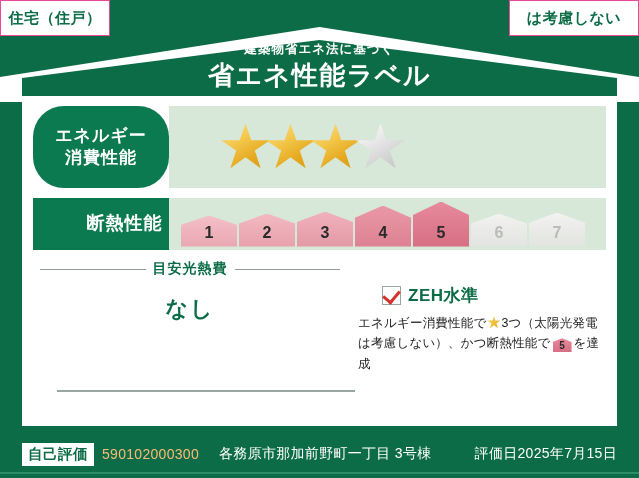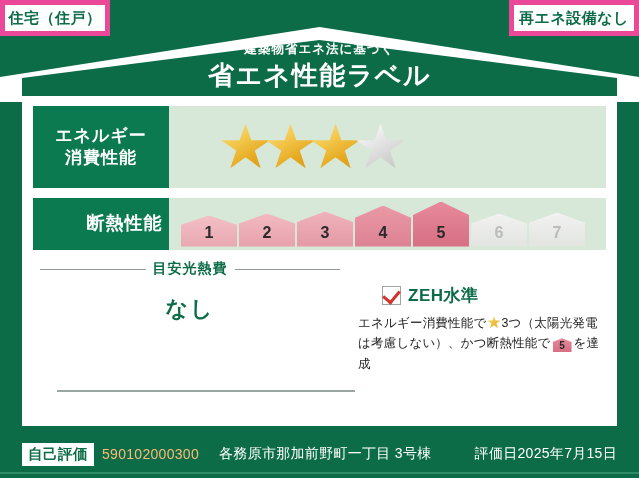--- a/index.html
+++ b/index.html
@@ -20,21 +20,21 @@
   
   .tab{
     position:absolute;top:0;
     background:#ffffff;
     color:#0c6c47;
     font-weight:bold;
     font-size:15px;
     letter-spacing:0.5px;
     display:flex;align-items:center;justify-content:center;
     box-sizing:border-box;
-    border:5px solid #ec4899;
+    border:1px solid #ec4899;
   }
   #tab-left{left:0;width:110px;height:36px;}
   #tab-right{right:0;width:130px;height:36px;}
 
   
   #roof{
     position:absolute;left:0;top:27px;width:639px;height:75px;
     background:#ffffff;
     clip-path:polygon(50% 0%, 100% 50px, 100% 100%, 0% 100%, 0% 50px);
   }
@@ -74,21 +74,21 @@
     line-height:1.28;letter-spacing:1px;
     box-sizing:border-box;
   }
   .row-val{
     background:#d7e8d8;
     display:flex;align-items:center;
     box-sizing:border-box;
   }
 
   #row-energy{top:10px;height:82px;}
-  #row-energy .row-key{height:82px;}
+  #row-energy .row-key{height:82px;border-radius:31px;}
   #row-energy .row-val{width:437px;height:82px;padding-left:52px;}
 
   #row-insulation{top:102px;height:52px;}
   #row-insulation .row-key{height:52px;font-size:18px;padding-left:47px;}
   #row-insulation .row-val{width:437px;height:52px;padding-left:12px;}
 
   
   .star{
     width:49px;height:47px;margin-right:-4px;
     clip-path:polygon(50% 0%,61.8% 35.5%,100% 35.5%,69% 57.5%,80.9% 95%,50% 72%,19.1% 95%,31% 57.5%,0% 35.5%,38.2% 35.5%);
@@ -212,21 +212,21 @@
 
 <div id="label-root">
 
   <div id="roof"></div>
   <div id="roof-inner"></div>
 
   <div class="tab" id="tab-left">
     <span>住宅（住戸）</span>
   </div>
   <div class="tab" id="tab-right">
-    <span>再エネ設備なし</span>
+    <span>は考慮しない</span>
   </div>
 
   <div id="title-main">省エネ性能ラベル</div>
   <div id="title-small">建築物省エネ法に基づく</div>
 
   <div id="card">
 
     <div class="perf-row" id="row-energy">
       <div class="row-key">
         <span>エネルギー</span>

